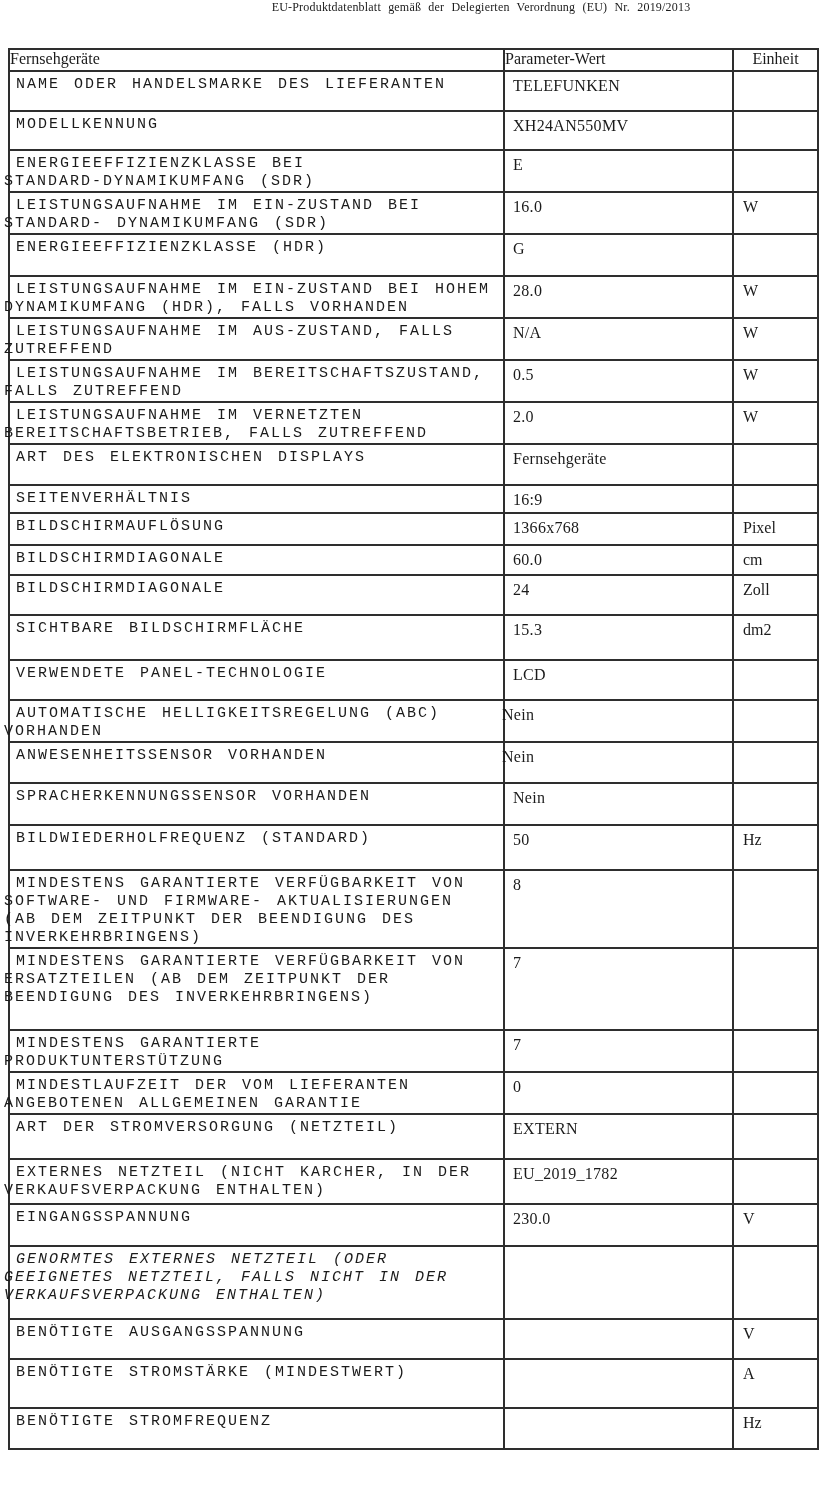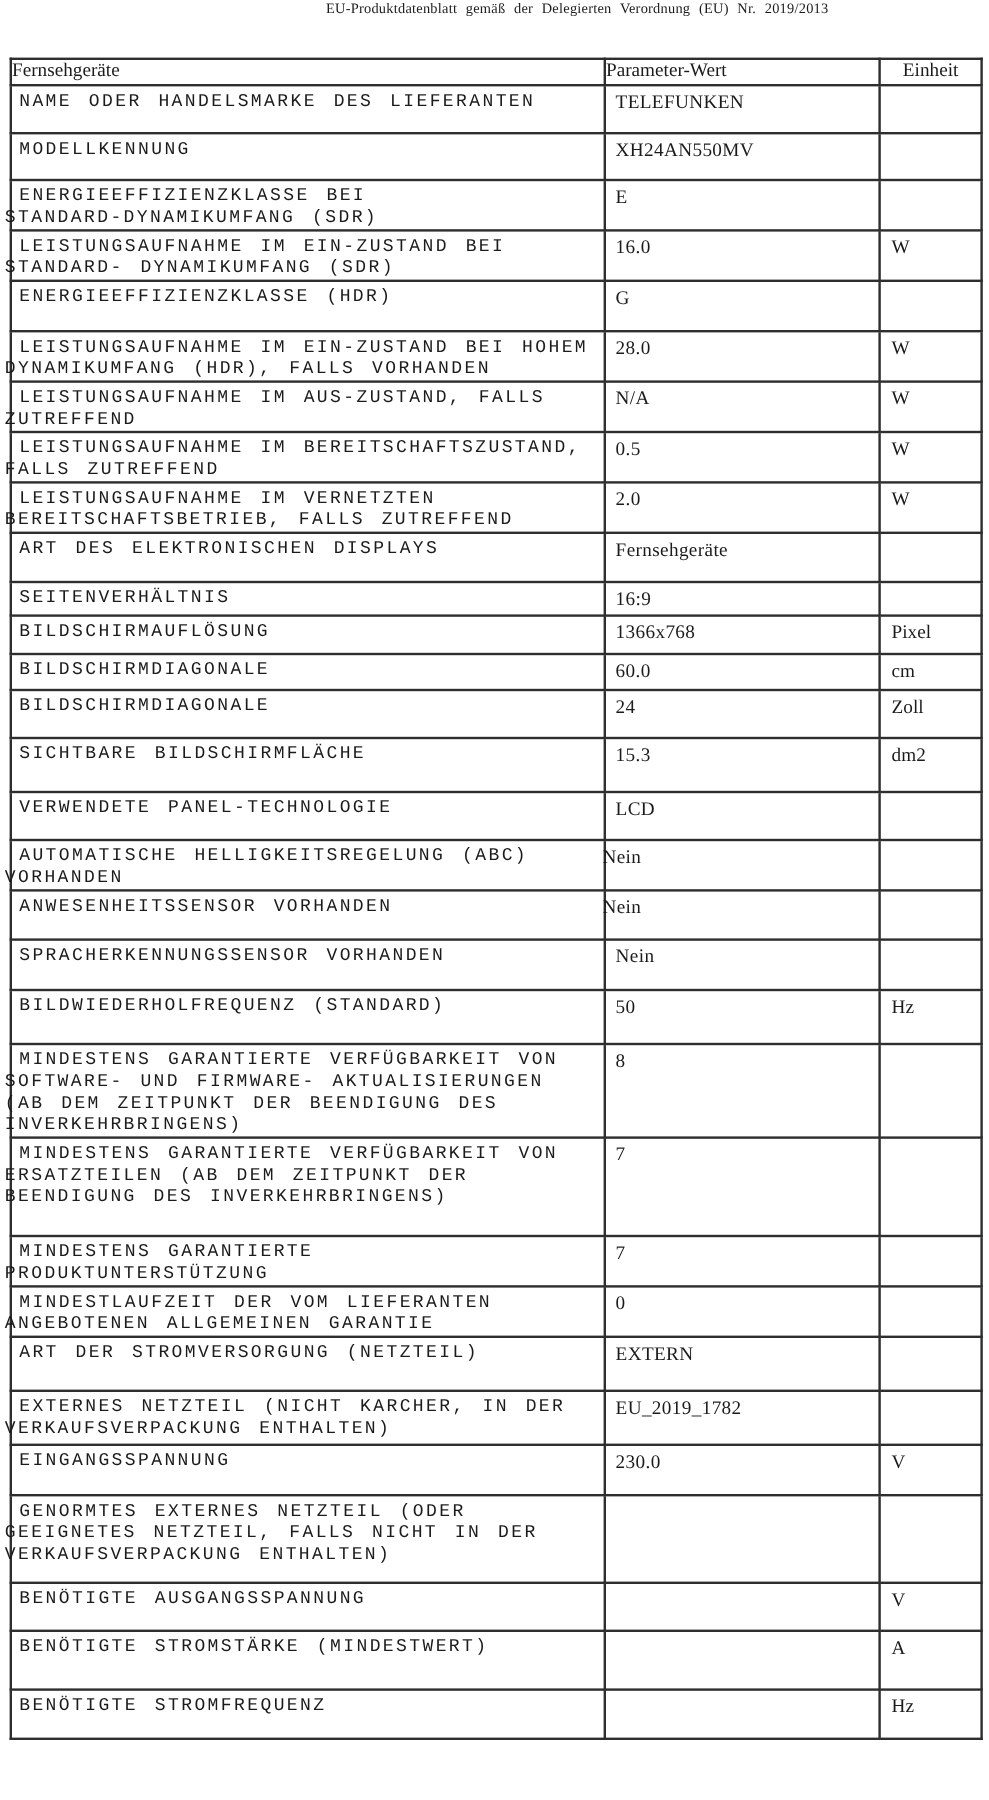--- a/index.html
+++ b/index.html
@@ -414,21 +414,21 @@
         <td class="label-cell">
           <div class="cell-text">EINGANGSSPANNUNG</div>
         </td>
         <td class="value-cell">
           <div class="cell-text">230.0</div>
         </td>
         <td class="unit-cell">
           <div class="cell-text">V</div>
         </td>
       </tr>
-      <tr style="height: 73px;">
+      <tr style="height: 73px; font-style: italic;">
         <td class="label-cell">
           <div class="cell-text">GENORMTES EXTERNES NETZTEIL (ODER
 GEEIGNETES NETZTEIL, FALLS NICHT IN DER
 VERKAUFSVERPACKUNG ENTHALTEN)</div>
         </td>
         <td class="value-cell">
           <div class="cell-text"></div>
         </td>
         <td class="unit-cell">
           <div class="cell-text"></div>

